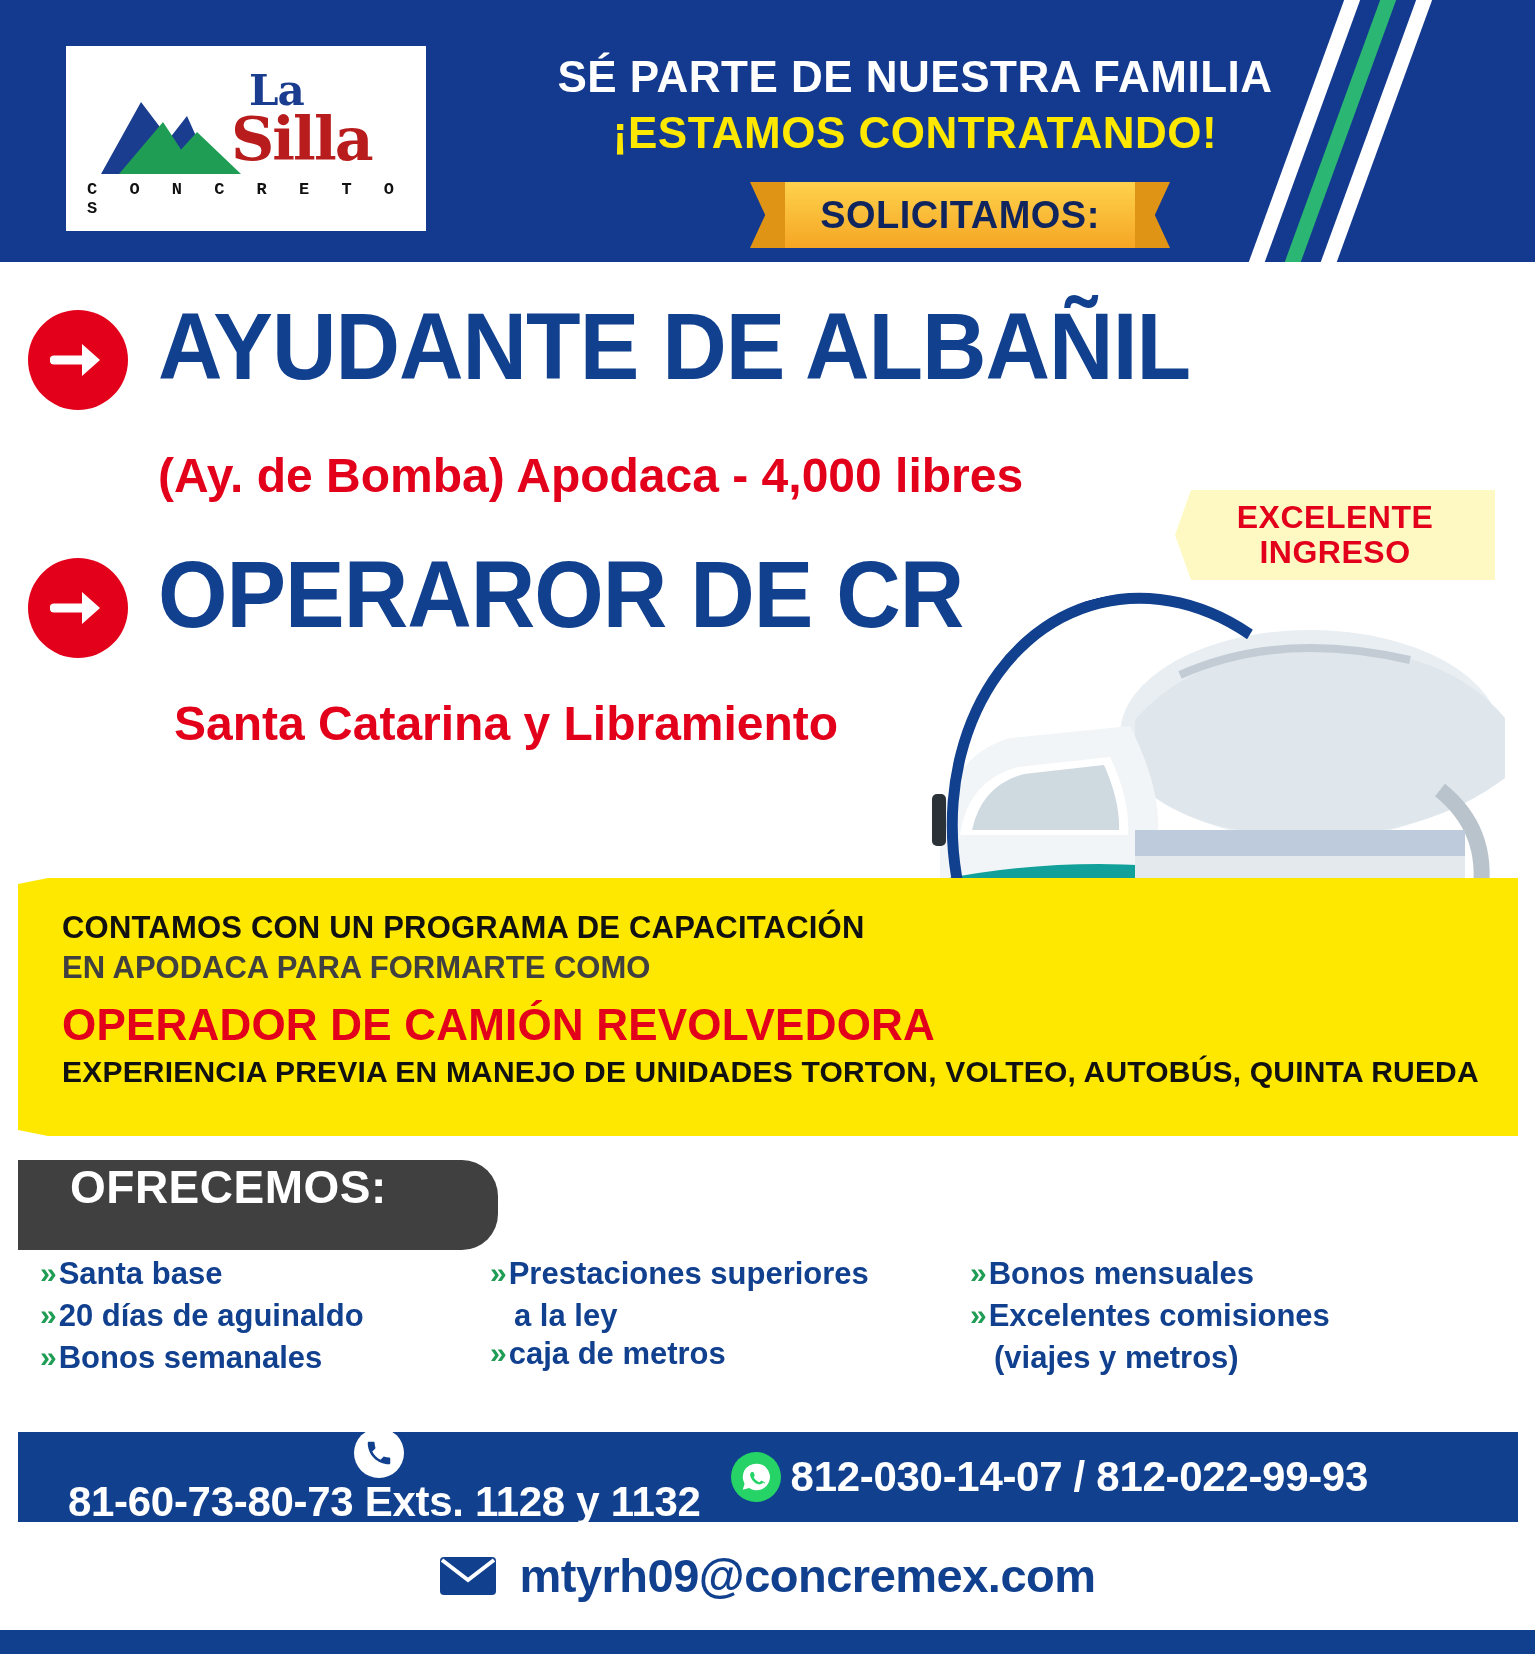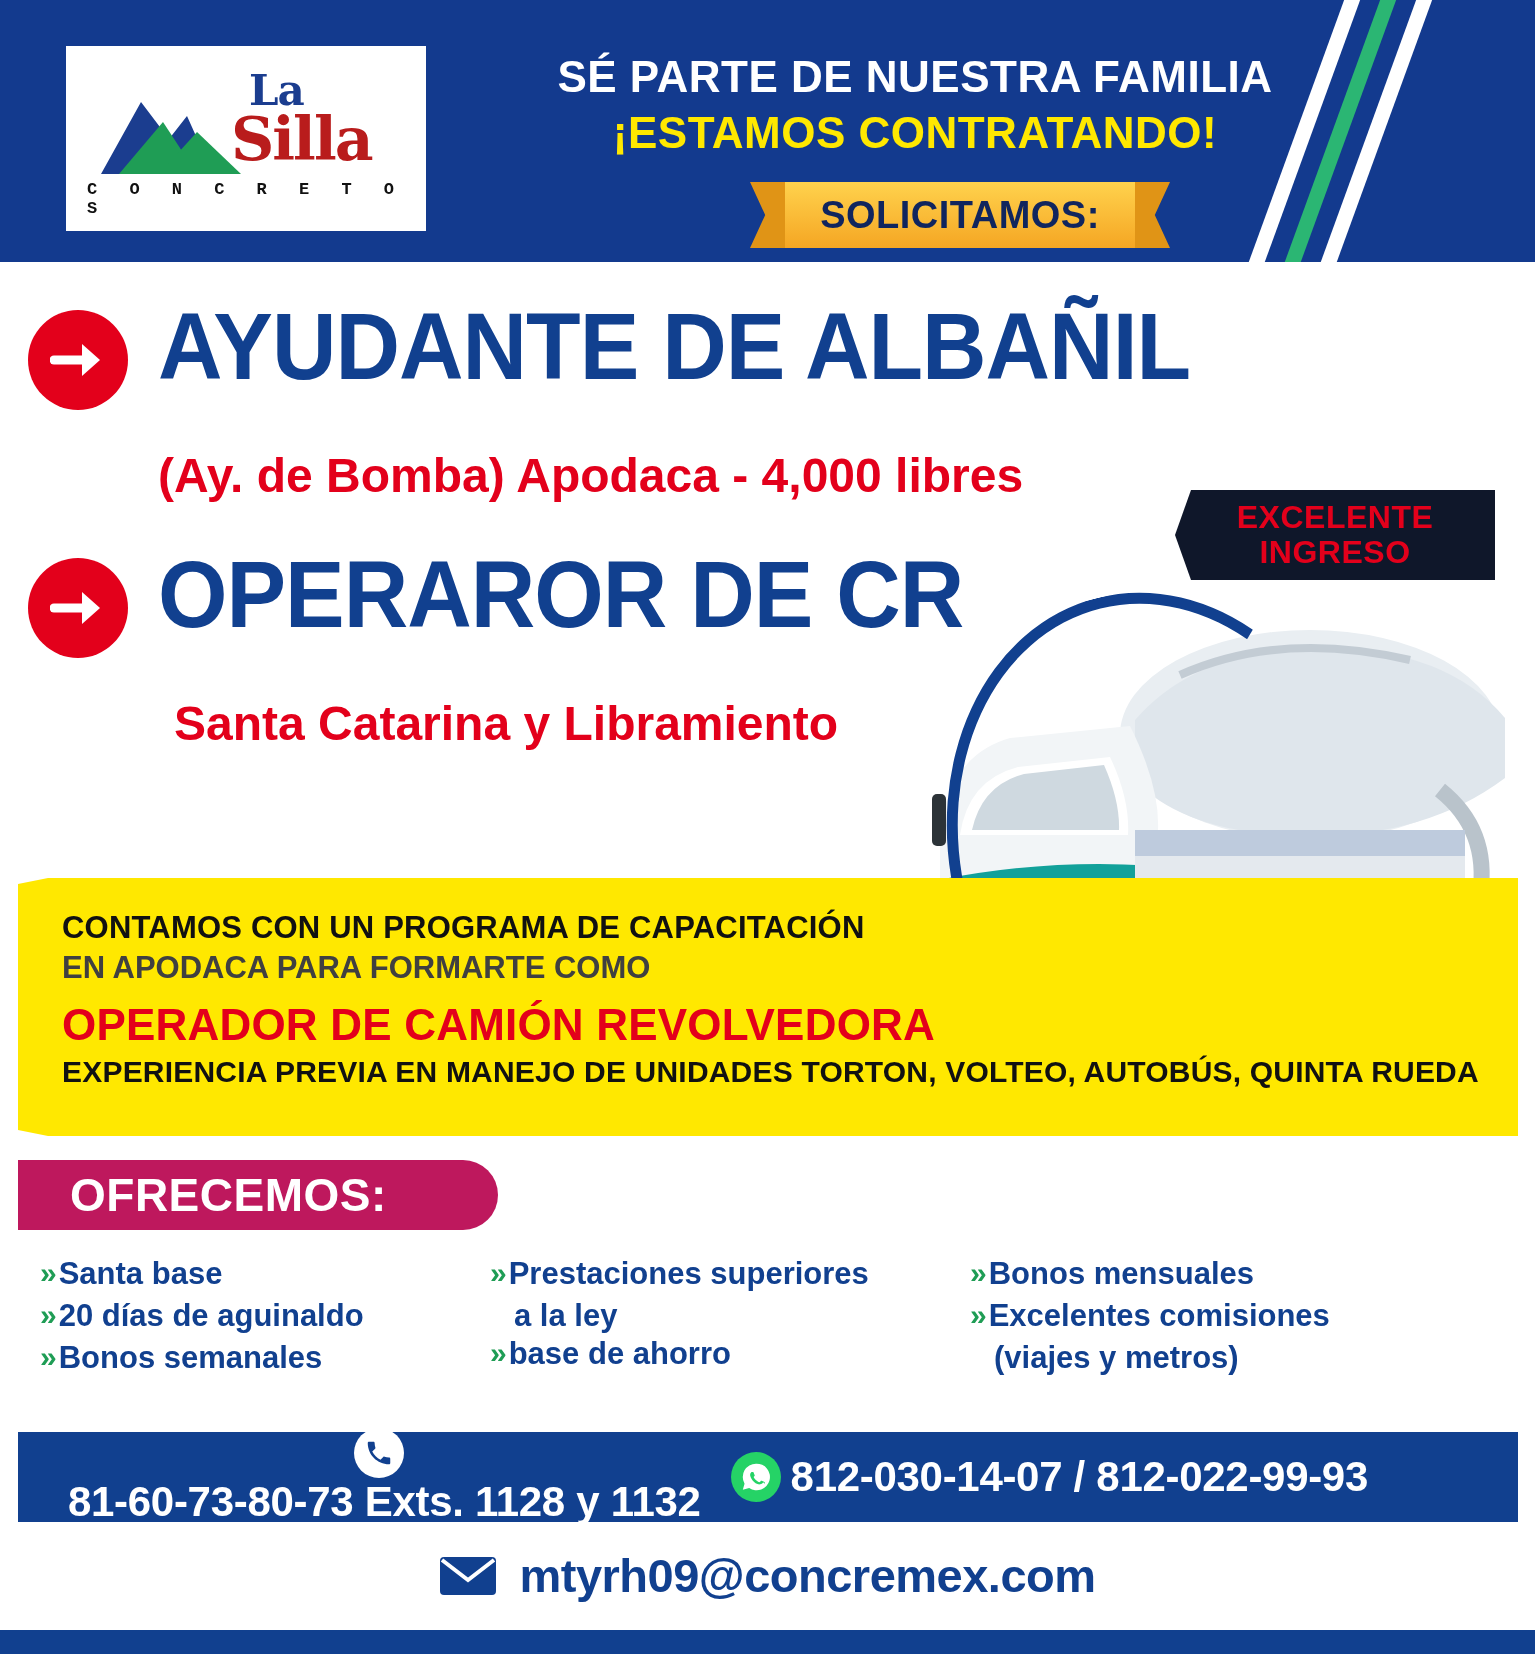--- a/index.html
+++ b/index.html
@@ -196,21 +196,21 @@
   .job1-sub { left: 158px; top: 452px; }
   .job2-sub { left: 158px; top: 700px; margin-left: 16px; }
 
   
   .ingreso-tag {
     position: absolute;
     left: 1175px;
     top: 490px;
     width: 320px;
     height: 90px;
-    background: #0f172a;
+    background: #fef9c3;
     clip-path: polygon(5% 0, 100% 0, 100% 100%, 5% 100%, 0 50%);
     display: flex;
     flex-direction: column;
     align-items: center;
     justify-content: center;
   }
   .ingreso-tag span {
     display: block;
     color: #e3001b;
     font-weight: bold;
@@ -280,26 +280,25 @@
     color: #111111;
     letter-spacing: 0.2px;
   }
 
   
   .ofrecemos-pill {
     position: absolute;
     left: 18px;
     top: 1160px;
     width: 480px;
-    height: 70px;
-    background: #be185d;
+    height: 90px;
+    background: #404040;
     border-top-right-radius: 36px;
     border-bottom-right-radius: 36px;
     display: flex;
-    align-items: center;
   }
   .ofrecemos-pill span {
     margin-left: 52px;
     color: #ffffff;
     font-weight: bold;
     font-size: 46px;
     letter-spacing: 0.5px;
   }
 
   .benefits {
@@ -528,21 +527,21 @@
     </div>
 
     <div class="bcol c2">
       <div class="bitem">
         <span class="chev">»</span>
         <span class="btxt">Prestaciones superiores</span>
       </div>
       <div class="bsub">a la ley</div>
       <div class="bitem">
         <span class="chev">»</span>
-        <span class="btxt">base de ahorro</span>
+        <span class="btxt">caja de metros</span>
       </div>
     </div>
 
     <div class="bcol c3">
       <div class="bitem">
         <span class="chev">»</span>
         <span class="btxt">Bonos mensuales</span>
       </div>
       <div class="bitem">
         <span class="chev">»</span>

